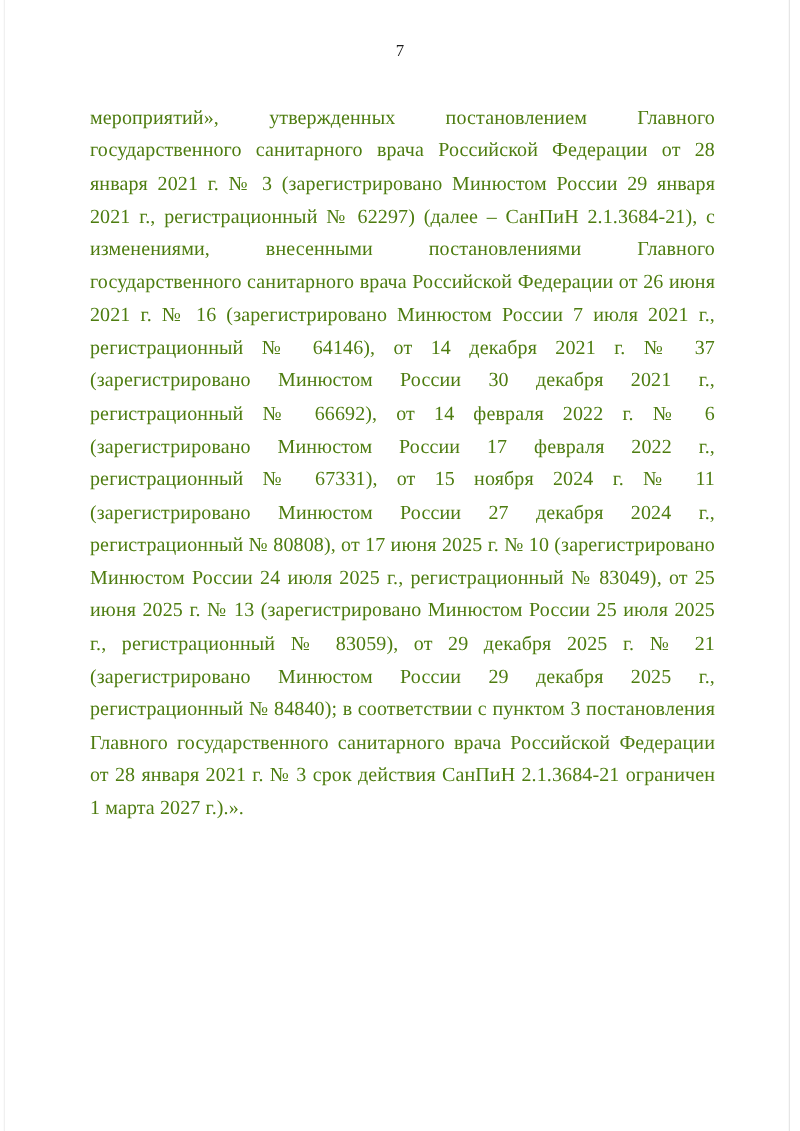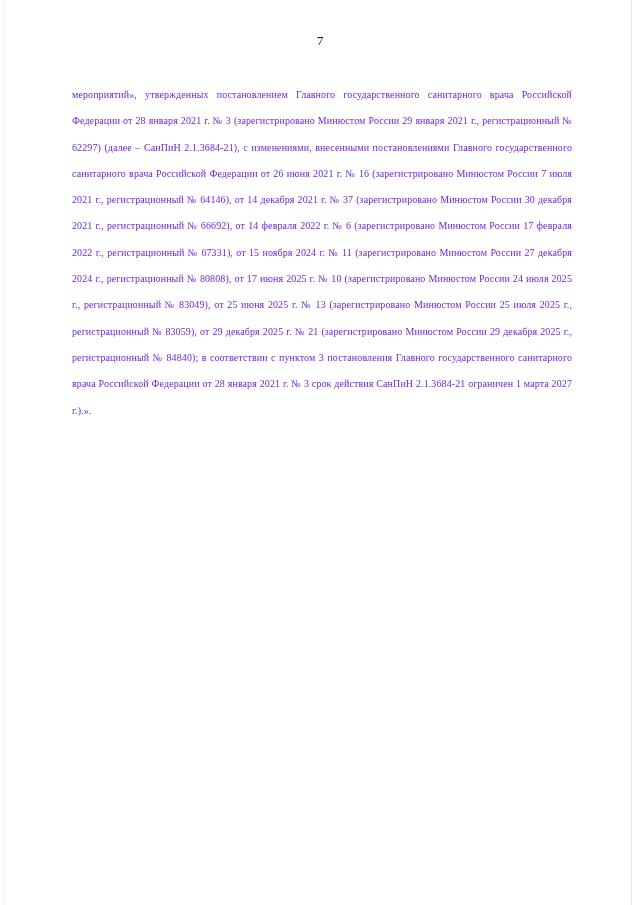--- a/index.html
+++ b/index.html
@@ -46,25 +46,25 @@
     text-align: center;
     font-size: 13.5px;
     line-height: 1;
     color: #1a1a1a;
   }
   .body-text {
     position: absolute;
     top: 82px;
     left: 72px;
     width: 500px;
-    font-size: 10px;
+    font-size: 16px;
     line-height: 26.3px;
     text-align: justify;
     text-justify: inter-word;
-    color: #6d28d9;
+    color: #4d7c0f;
     letter-spacing: 0.1px;
   }
   .body-text p {
     margin: 0;
     text-indent: 0;
     text-align: justify;
   }
   
   .body-text p:last-child {
     text-align-last: left;

